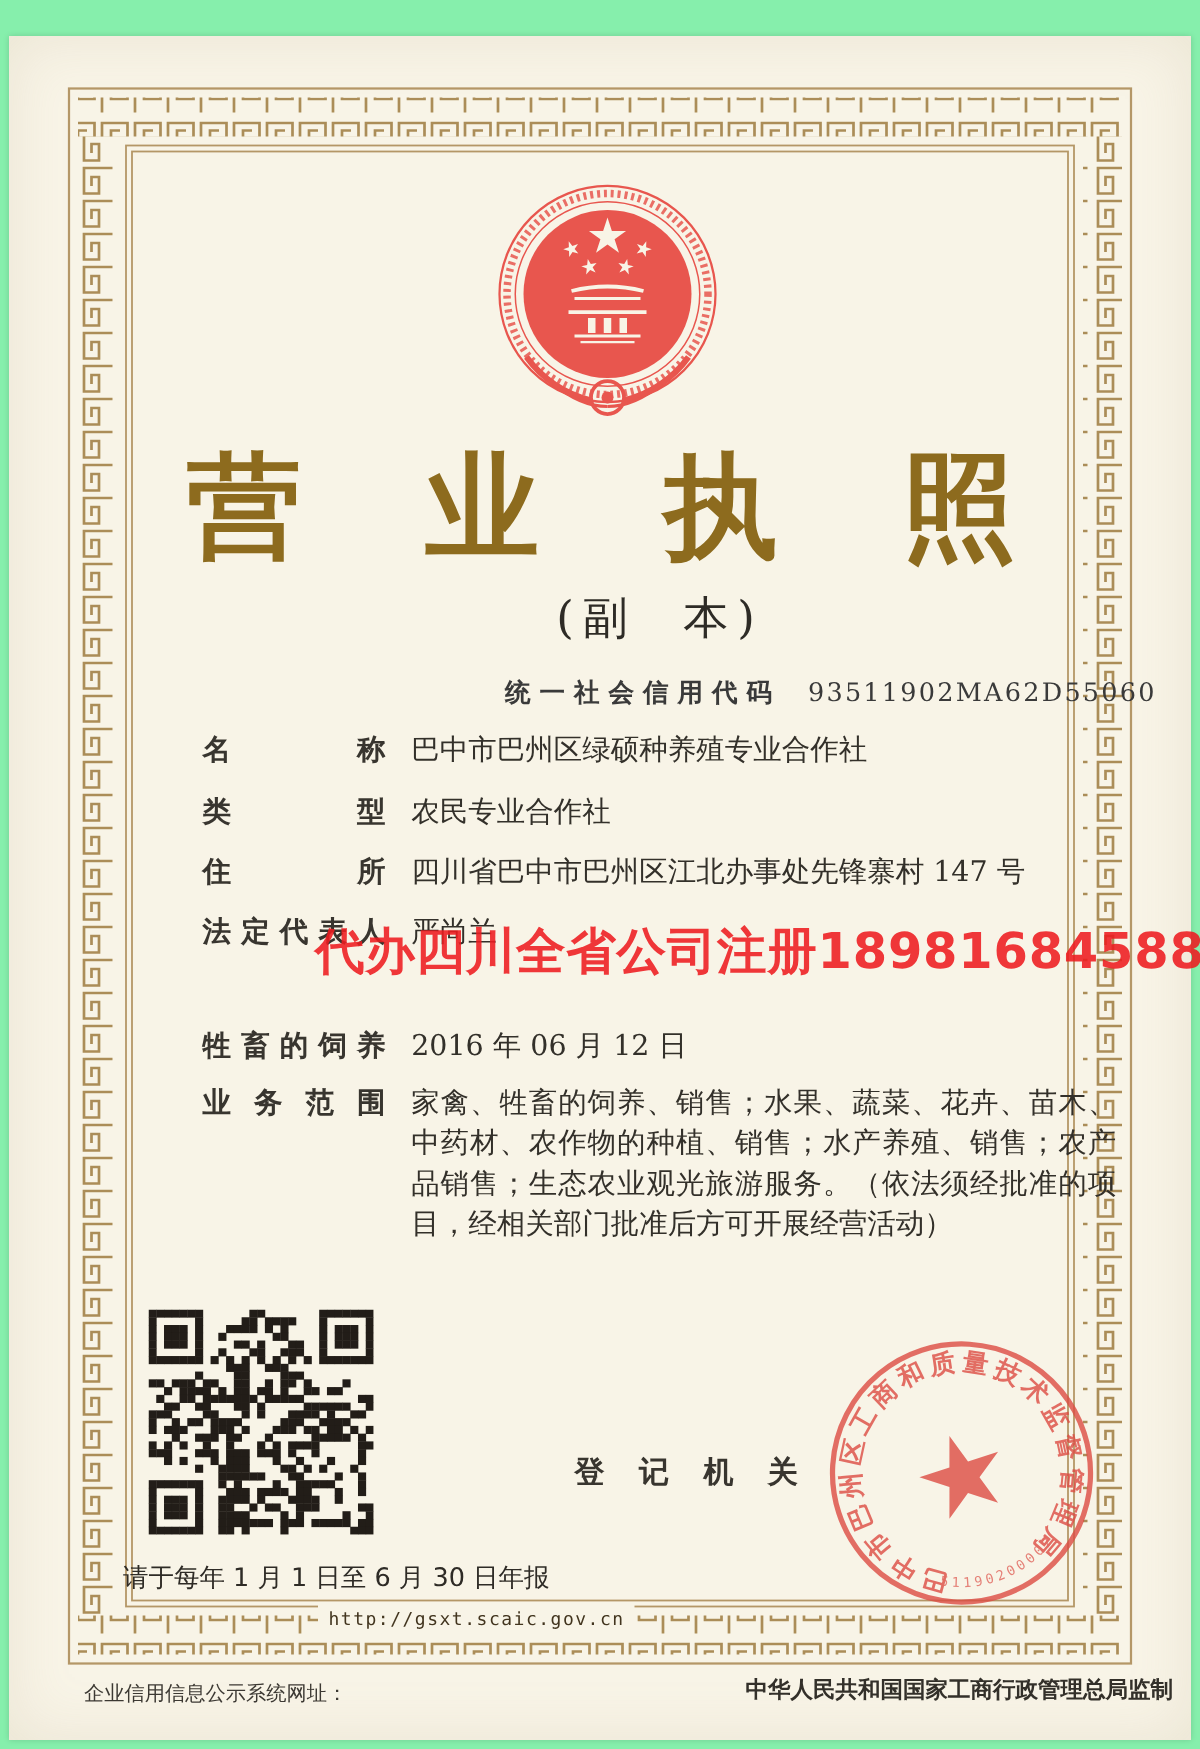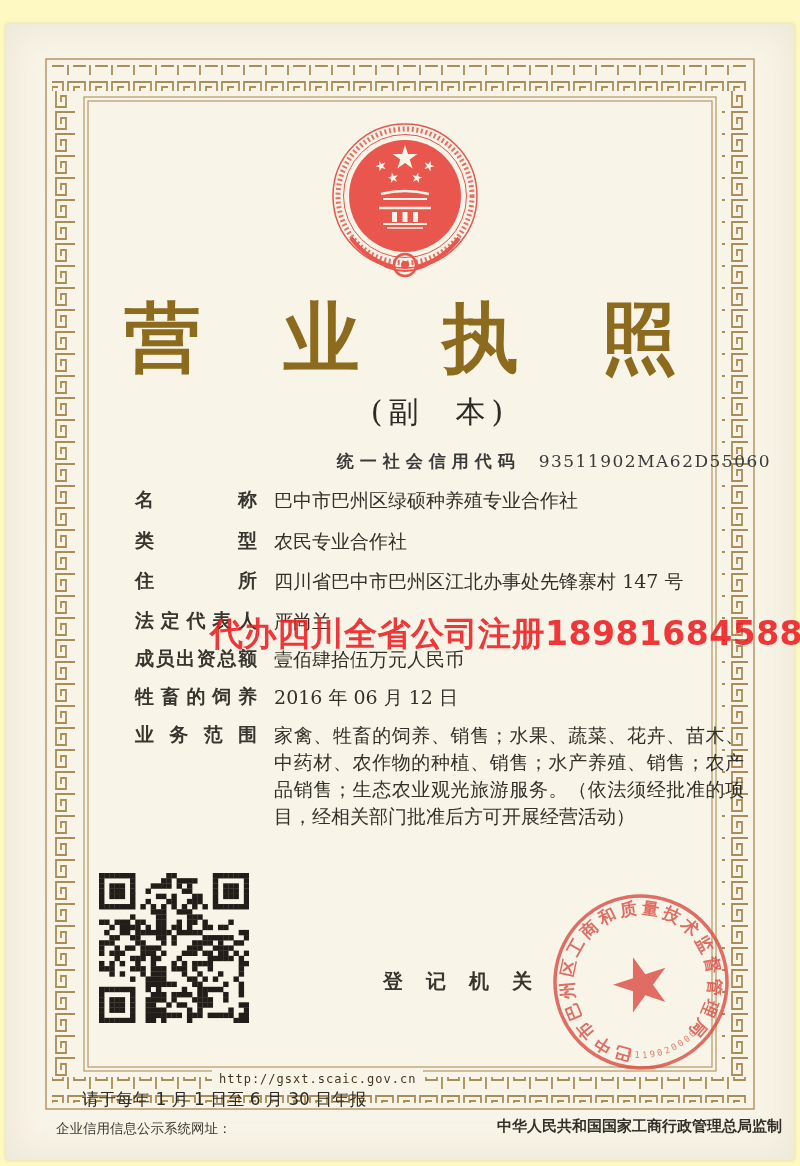--- a/index.html
+++ b/index.html
@@ -1,17 +1,17 @@
 <!DOCTYPE html>
 <html><head>
 <meta charset="utf-8">
 <style>
   * { margin:0; padding:0; box-sizing:border-box; }
   body { background:#ffffff; font-family:"DejaVu Sans", sans-serif; }
-  .page { position:relative; width:800px; height:1166px; background:#fef9c3; overflow:hidden; }
+  .page { position:relative; width:800px; height:1166px; background:#86efac; overflow:hidden; }
   .paper { position:absolute; left:6px; top:24px; width:788px; height:1136px;
            background:#f8f4e7; box-shadow:inset 0 0 40px rgba(180,160,120,.18), 0 0 4px rgba(0,0,0,.15); }
   .frame { position:absolute; left:0; top:0; z-index:1; }
   .abs { position:absolute; z-index:2; }
 
   .emblem { left:317px; top:118px; }
   .title { left:0; top:288px; width:812px; text-align:center;
            font-family:"DejaVu Serif", serif; font-weight:bold; font-size:76px;
            letter-spacing:10px; color:#8d6b1e; white-space:pre; }
   .subtitle { left:0; top:392px; width:880px; text-align:center;
@@ -24,21 +24,21 @@
   .flabel { display:inline-block; vertical-align:top; width:122px;
             font-weight:600; font-size:19px; color:#38352f;
             text-align:justify; text-align-last:justify; }
   .fvalue { display:inline-block; vertical-align:top; margin-left:12px; width:470px;
             font-family:"DejaVu Serif", serif; font-size:19px; color:#33302a; line-height:27px; }
 
   .watermark { left:210px; top:612px; z-index:4; font-size:33px; font-weight:700;
                color:#ee1c20; opacity:.88; white-space:nowrap; letter-spacing:0.5px; }
 
   .qr { left:99px; top:873px; width:150px; height:150px; }
-  .qr-note { left:82px; top:1040px; font-size:17px; color:#2e2b26; white-space:pre;margin-top:48px; }
+  .qr-note { left:82px; top:1040px; font-size:17px; color:#2e2b26; white-space:pre; }
   .registry { left:383px; top:968px; font-size:20px; font-weight:600; color:#38352f;
               letter-spacing:8px; white-space:pre; }
   .seal { left:543px; top:884px; z-index:3; }
   .issue-date { left:516px; top:1034px; z-index:5; font-family:"DejaVu Serif", serif;
                 font-size:21px; color:#25221e; white-space:pre; letter-spacing:2px; }
 
   .border-url { left:212px; top:1068px; z-index:3; background:#f8f4e7; padding:0 7px;
                 font-family:"DejaVu Sans Mono", monospace; font-size:12px; font-weight:normal;
                 color:#42351f; line-height:22px; letter-spacing:1px; }
   .footer-left { left:56px; top:1120px; font-size:13.5px; color:#3c3933; }
@@ -120,24 +120,20 @@
     <span class="flabel">类型</span>
     <span class="fvalue">农民专业合作社</span>
   </div>
   <div class="row" style="top:568px">
     <span class="flabel">住所</span>
     <span class="fvalue">四川省巴中市巴州区江北办事处先锋寨村 147 号</span>
   </div>
   <div class="row" style="top:608px">
     <span class="flabel">法定代表人</span>
     <span class="fvalue">严尚兰</span>
-  </div>
-  <div class="row" style="top:646px">
-    <span class="flabel">成员出资总额</span>
-    <span class="fvalue">壹佰肆拾伍万元人民币</span>
   </div>
   <div class="row" style="top:684px">
     <span class="flabel">牲畜的饲养</span>
     <span class="fvalue">2016 年 06 月 12 日</span>
   </div>
   <div class="row" style="top:722px">
     <span class="flabel">业务范围</span>
     <span class="fvalue" style="text-align:justify">家禽、牲畜的饲养、销售；水果、蔬菜、花卉、苗木、中药材、农作物的种植、销售；水产养殖、销售；农产品销售；生态农业观光旅游服务。（依法须经批准的项目，经相关部门批准后方可开展经营活动）</span>
   </div>
 

